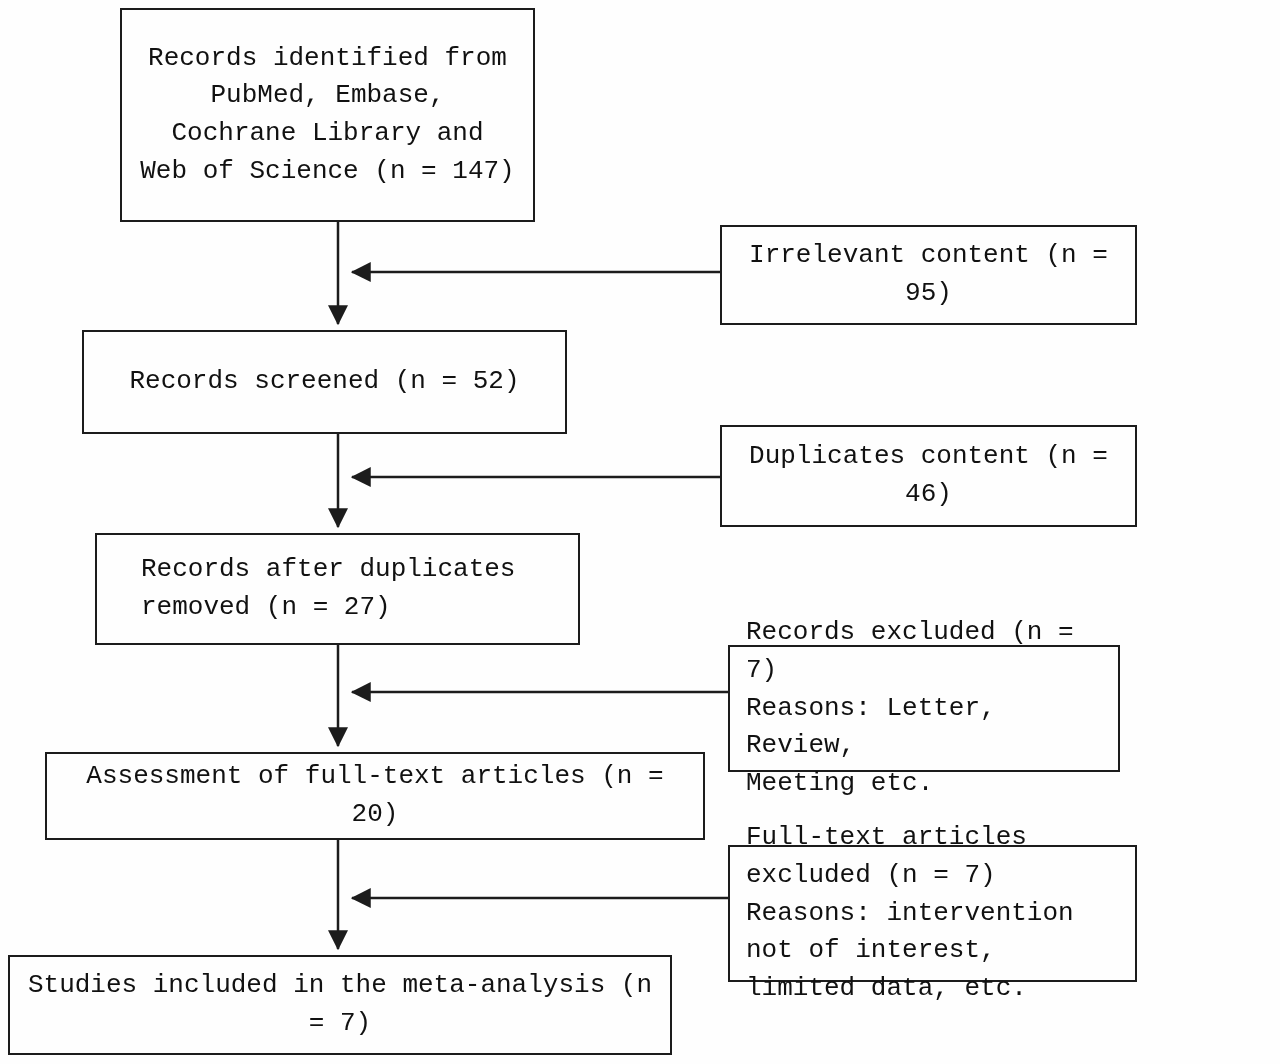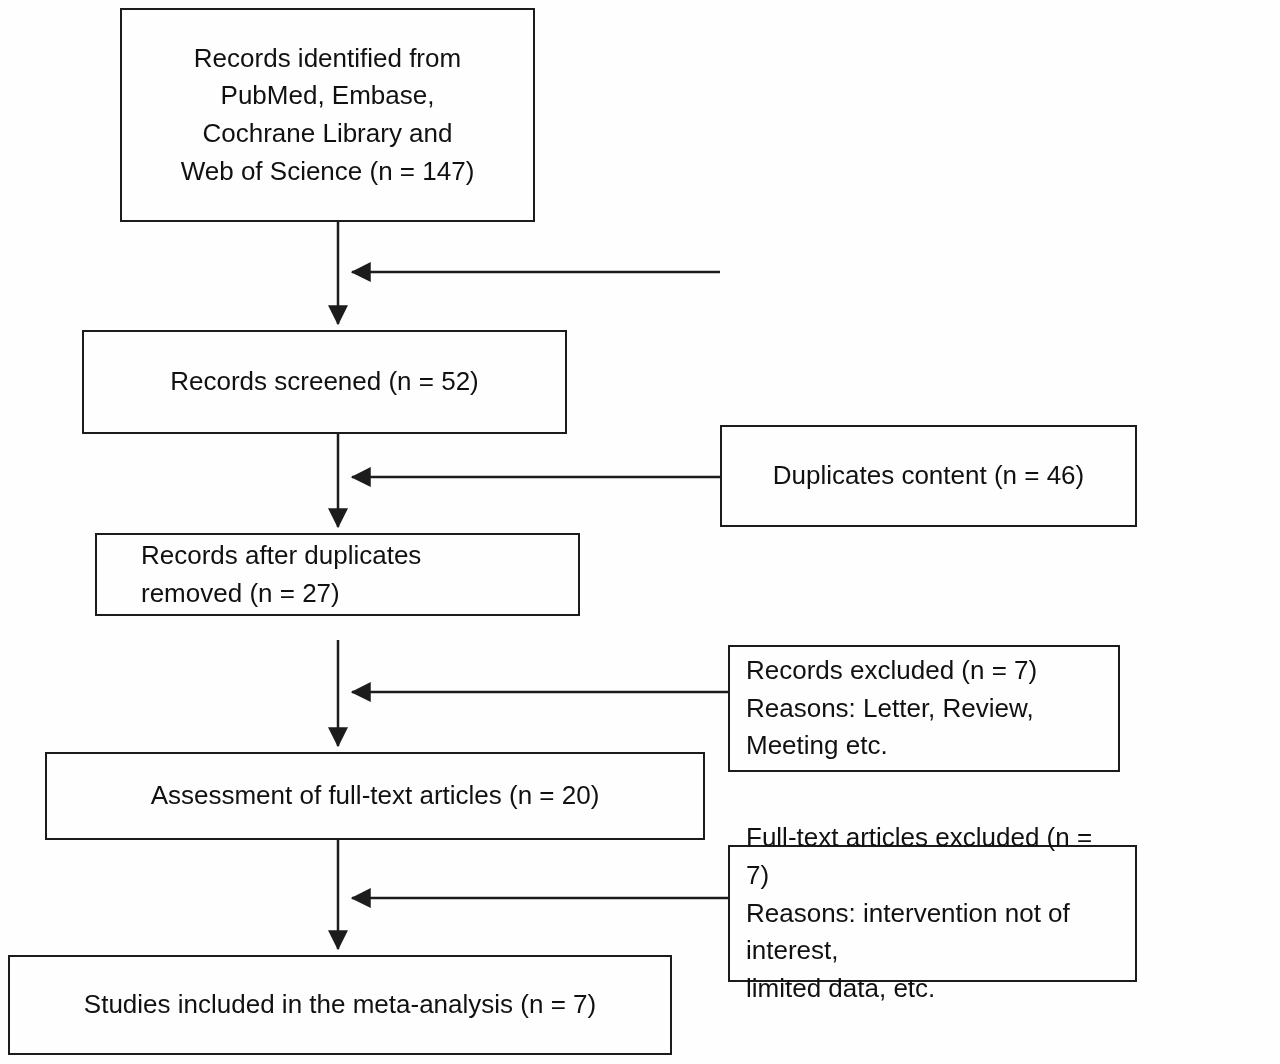--- a/index.html
+++ b/index.html
@@ -5,21 +5,21 @@
   html, body {
     margin: 0;
     padding: 0;
     background: #ffffff;
   }
   .canvas {
     position: relative;
     width: 1280px;
     height: 1064px;
     background: #fefefe;
-    font-family: Liberation Sans, sans-serif;
+    font-family: Liberation Mono, monospace;
     color: #111111;
     overflow: hidden;
   }
   .flow-box {
     position: absolute;
     box-sizing: border-box;
     border: 2.5px solid #1c1c1c;
     background: #fefefe;
     display: flex;
     align-items: center;
@@ -82,33 +82,36 @@
     <span class="box-text">Records identified from
 PubMed, Embase,
 Cochrane Library and
 Web of Science (n = 147)</span>
   </div>
 
   <div class="flow-box" style="left:82px; top:330px; width:485px; height:104px;">
     <span class="box-text">Records screened (n = 52)</span>
   </div>
 
-  <div class="flow-box align-left pad-left-lg" style="left:95px; top:533px; width:485px; height:83px;padding-left:44px;">
+  <div class="flow-box align-left pad-left-lg" style="left:95px; top:533px; width:485px; height:112px;padding-left:44px;">
     <span class="box-text">Records after duplicates
 removed (n = 27)</span>
   </div>
 
   <div class="flow-box" style="left:45px; top:752px; width:660px; height:88px;">
     <span class="box-text">Assessment of full-text articles (n = 20)</span>
   </div>
 
   <div class="flow-box" style="left:8px; top:955px; width:664px; height:100px;">
     <span class="box-text">Studies included in the meta-analysis (n = 7)</span>
   </div>
 
+  <div class="flow-box" style="left:720px; top:225px; width:417px; height:100px;">
+    <span class="box-text">Irrelevant content (n = 95)</span>
+  </div>
 
   <div class="flow-box" style="left:720px; top:425px; width:417px; height:102px;">
     <span class="box-text">Duplicates content (n = 46)</span>
   </div>
 
   <div class="flow-box align-left pad-left-sm" style="left:728px; top:645px; width:392px; height:127px;">
     <span class="box-text">Records excluded (n = 7)
 Reasons: Letter, Review,
 Meeting etc.</span>
   </div>

